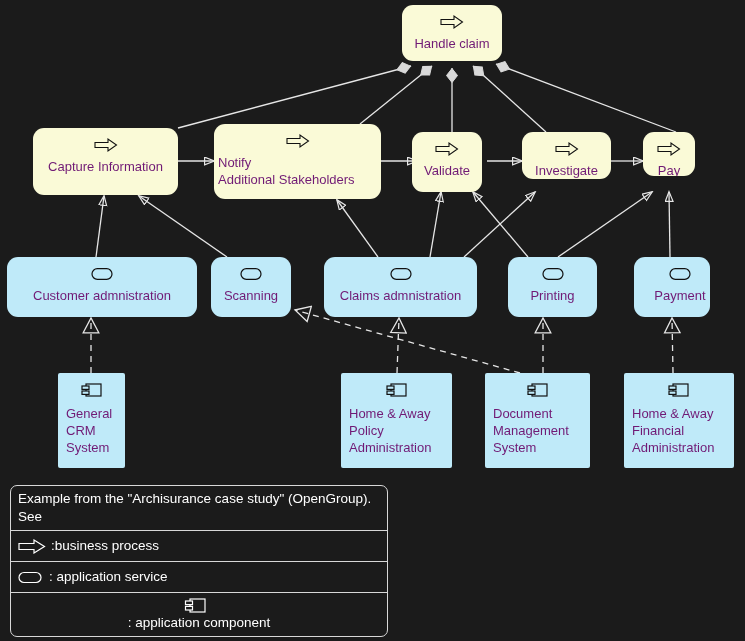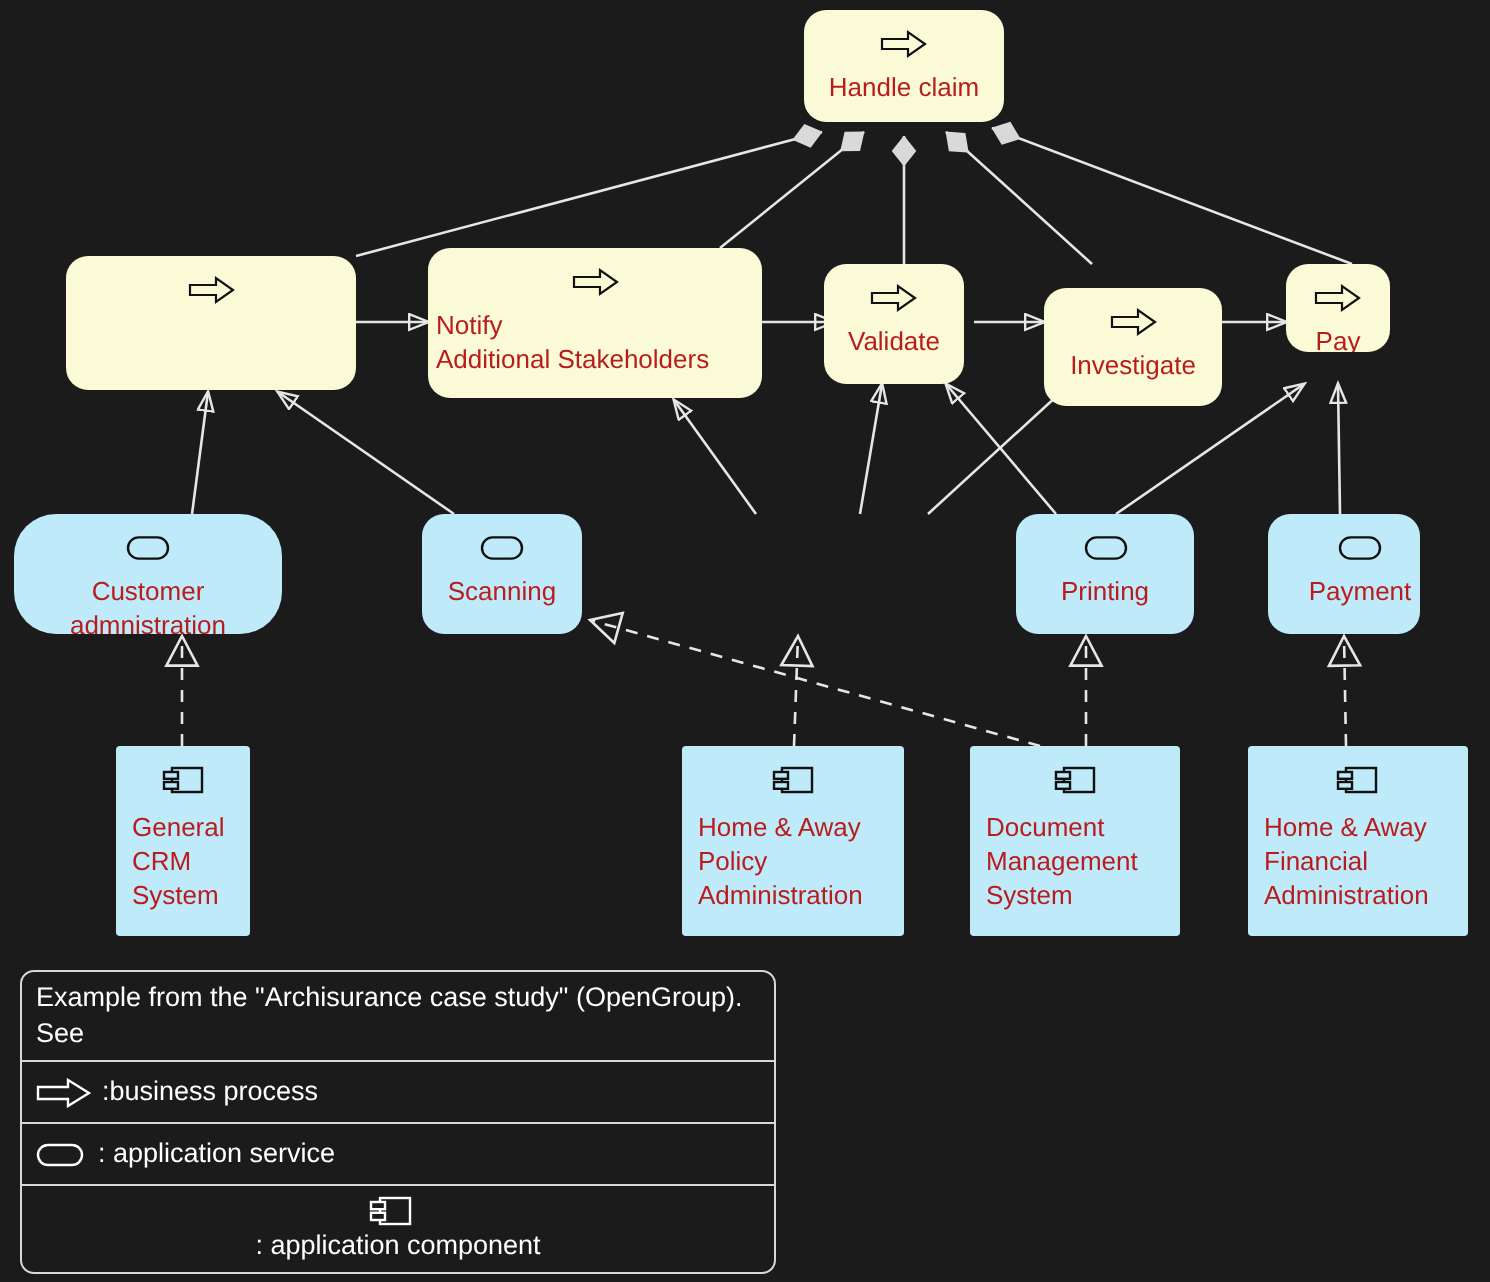--- a/index.html
+++ b/index.html
@@ -43,21 +43,21 @@
     background: #bfeaf9;
     border-radius: 2px;
   }
   .node-icon {
     margin-top: 8px;
     height: 18px;
     display: block;
     flex: 0 0 auto;
   }
   .node-label {
-    color: #b91c1c;
+    color: #701a75;
     font-size: 13px;
     line-height: 17px;
     text-align: center;
     padding: 0 4px;
     white-space: pre-line;
   }
   .node.process .node-label { margin-top: 4px; }
   .node.service .node-label { margin-top: 4px; }
   .node.component .node-label {
     text-align: left;
@@ -155,65 +155,72 @@
     <svg class="node-icon" width="24" height="14" viewBox="0 0 24 14">
       <path d="M1,4.5 L14,4.5 L14,1 L22.5,7 L14,13 L14,9.5 L1,9.5 Z" fill="#fafad7" stroke="#111" stroke-width="1.1"></path>
     </svg>
     <div class="node-label">Handle claim</div>
   </div>
 
   <div class="node process" style="left:33px;top:128px;width:145px;height:67px;">
     <svg class="node-icon" width="24" height="14" viewBox="0 0 24 14">
       <path d="M1,4.5 L14,4.5 L14,1 L22.5,7 L14,13 L14,9.5 L1,9.5 Z" fill="#fafad7" stroke="#111" stroke-width="1.1"></path>
     </svg>
+    <div class="node-label">Capture Information</div>
   </div>
 
   <div class="node process" style="left:214px;top:124px;width:167px;height:75px;">
     <svg class="node-icon" width="24" height="14" viewBox="0 0 24 14">
       <path d="M1,4.5 L14,4.5 L14,1 L22.5,7 L14,13 L14,9.5 L1,9.5 Z" fill="#fafad7" stroke="#111" stroke-width="1.1"></path>
     </svg>
     <div class="node-label" style="text-align:left;align-self:flex-start;padding-left:4px;">Notify
 Additional Stakeholders</div>
   </div>
 
   <div class="node process" style="left:412px;top:132px;width:70px;height:60px;">
     <svg class="node-icon" width="24" height="14" viewBox="0 0 24 14">
       <path d="M1,4.5 L14,4.5 L14,1 L22.5,7 L14,13 L14,9.5 L1,9.5 Z" fill="#fafad7" stroke="#111" stroke-width="1.1"></path>
     </svg>
     <div class="node-label">Validate</div>
   </div>
 
-  <div class="node process" style="left:522px;top:144px;width:89px;height:59px;">
+  <div class="node process" style="left:522px;top:132px;width:89px;height:47px;">
     <svg class="node-icon" width="24" height="14" viewBox="0 0 24 14">
       <path d="M1,4.5 L14,4.5 L14,1 L22.5,7 L14,13 L14,9.5 L1,9.5 Z" fill="#fafad7" stroke="#111" stroke-width="1.1"></path>
     </svg>
     <div class="node-label">Investigate</div>
   </div>
 
   <div class="node process" style="left:643px;top:132px;width:52px;height:44px;">
     <svg class="node-icon" width="24" height="14" viewBox="0 0 24 14">
       <path d="M1,4.5 L14,4.5 L14,1 L22.5,7 L14,13 L14,9.5 L1,9.5 Z" fill="#fafad7" stroke="#111" stroke-width="1.1"></path>
     </svg>
     <div class="node-label">Pay</div>
   </div>
 
-  <div class="node service" style="left:7px;top:257px;width:134px;height:60px;border-radius:21px;">
+  <div class="node service" style="left:7px;top:257px;width:190px;height:60px;">
     <svg class="node-icon" width="22" height="13" viewBox="0 0 22 13">
       <rect x="1" y="1.2" width="20" height="10.6" rx="5.3" fill="#bfeaf9" stroke="#111" stroke-width="1.2"></rect>
     </svg>
     <div class="node-label">Customer admnistration</div>
   </div>
 
   <div class="node service" style="left:211px;top:257px;width:80px;height:60px;">
     <svg class="node-icon" width="22" height="13" viewBox="0 0 22 13">
       <rect x="1" y="1.2" width="20" height="10.6" rx="5.3" fill="#bfeaf9" stroke="#111" stroke-width="1.2"></rect>
     </svg>
     <div class="node-label">Scanning</div>
   </div>
 
+  <div class="node service" style="left:324px;top:257px;width:153px;height:60px;">
+    <svg class="node-icon" width="22" height="13" viewBox="0 0 22 13">
+      <rect x="1" y="1.2" width="20" height="10.6" rx="5.3" fill="#bfeaf9" stroke="#111" stroke-width="1.2"></rect>
+    </svg>
+    <div class="node-label">Claims admnistration</div>
+  </div>
 
   <div class="node service" style="left:508px;top:257px;width:89px;height:60px;align-items:center;">
     <svg class="node-icon" width="22" height="13" viewBox="0 0 22 13">
       <rect x="1" y="1.2" width="20" height="10.6" rx="5.3" fill="#bfeaf9" stroke="#111" stroke-width="1.2"></rect>
     </svg>
     <div class="node-label">Printing</div>
   </div>
 
   <div class="node service" style="left:634px;top:257px;width:76px;height:60px;padding-left:16px;">
     <svg class="node-icon" width="22" height="13" viewBox="0 0 22 13">

